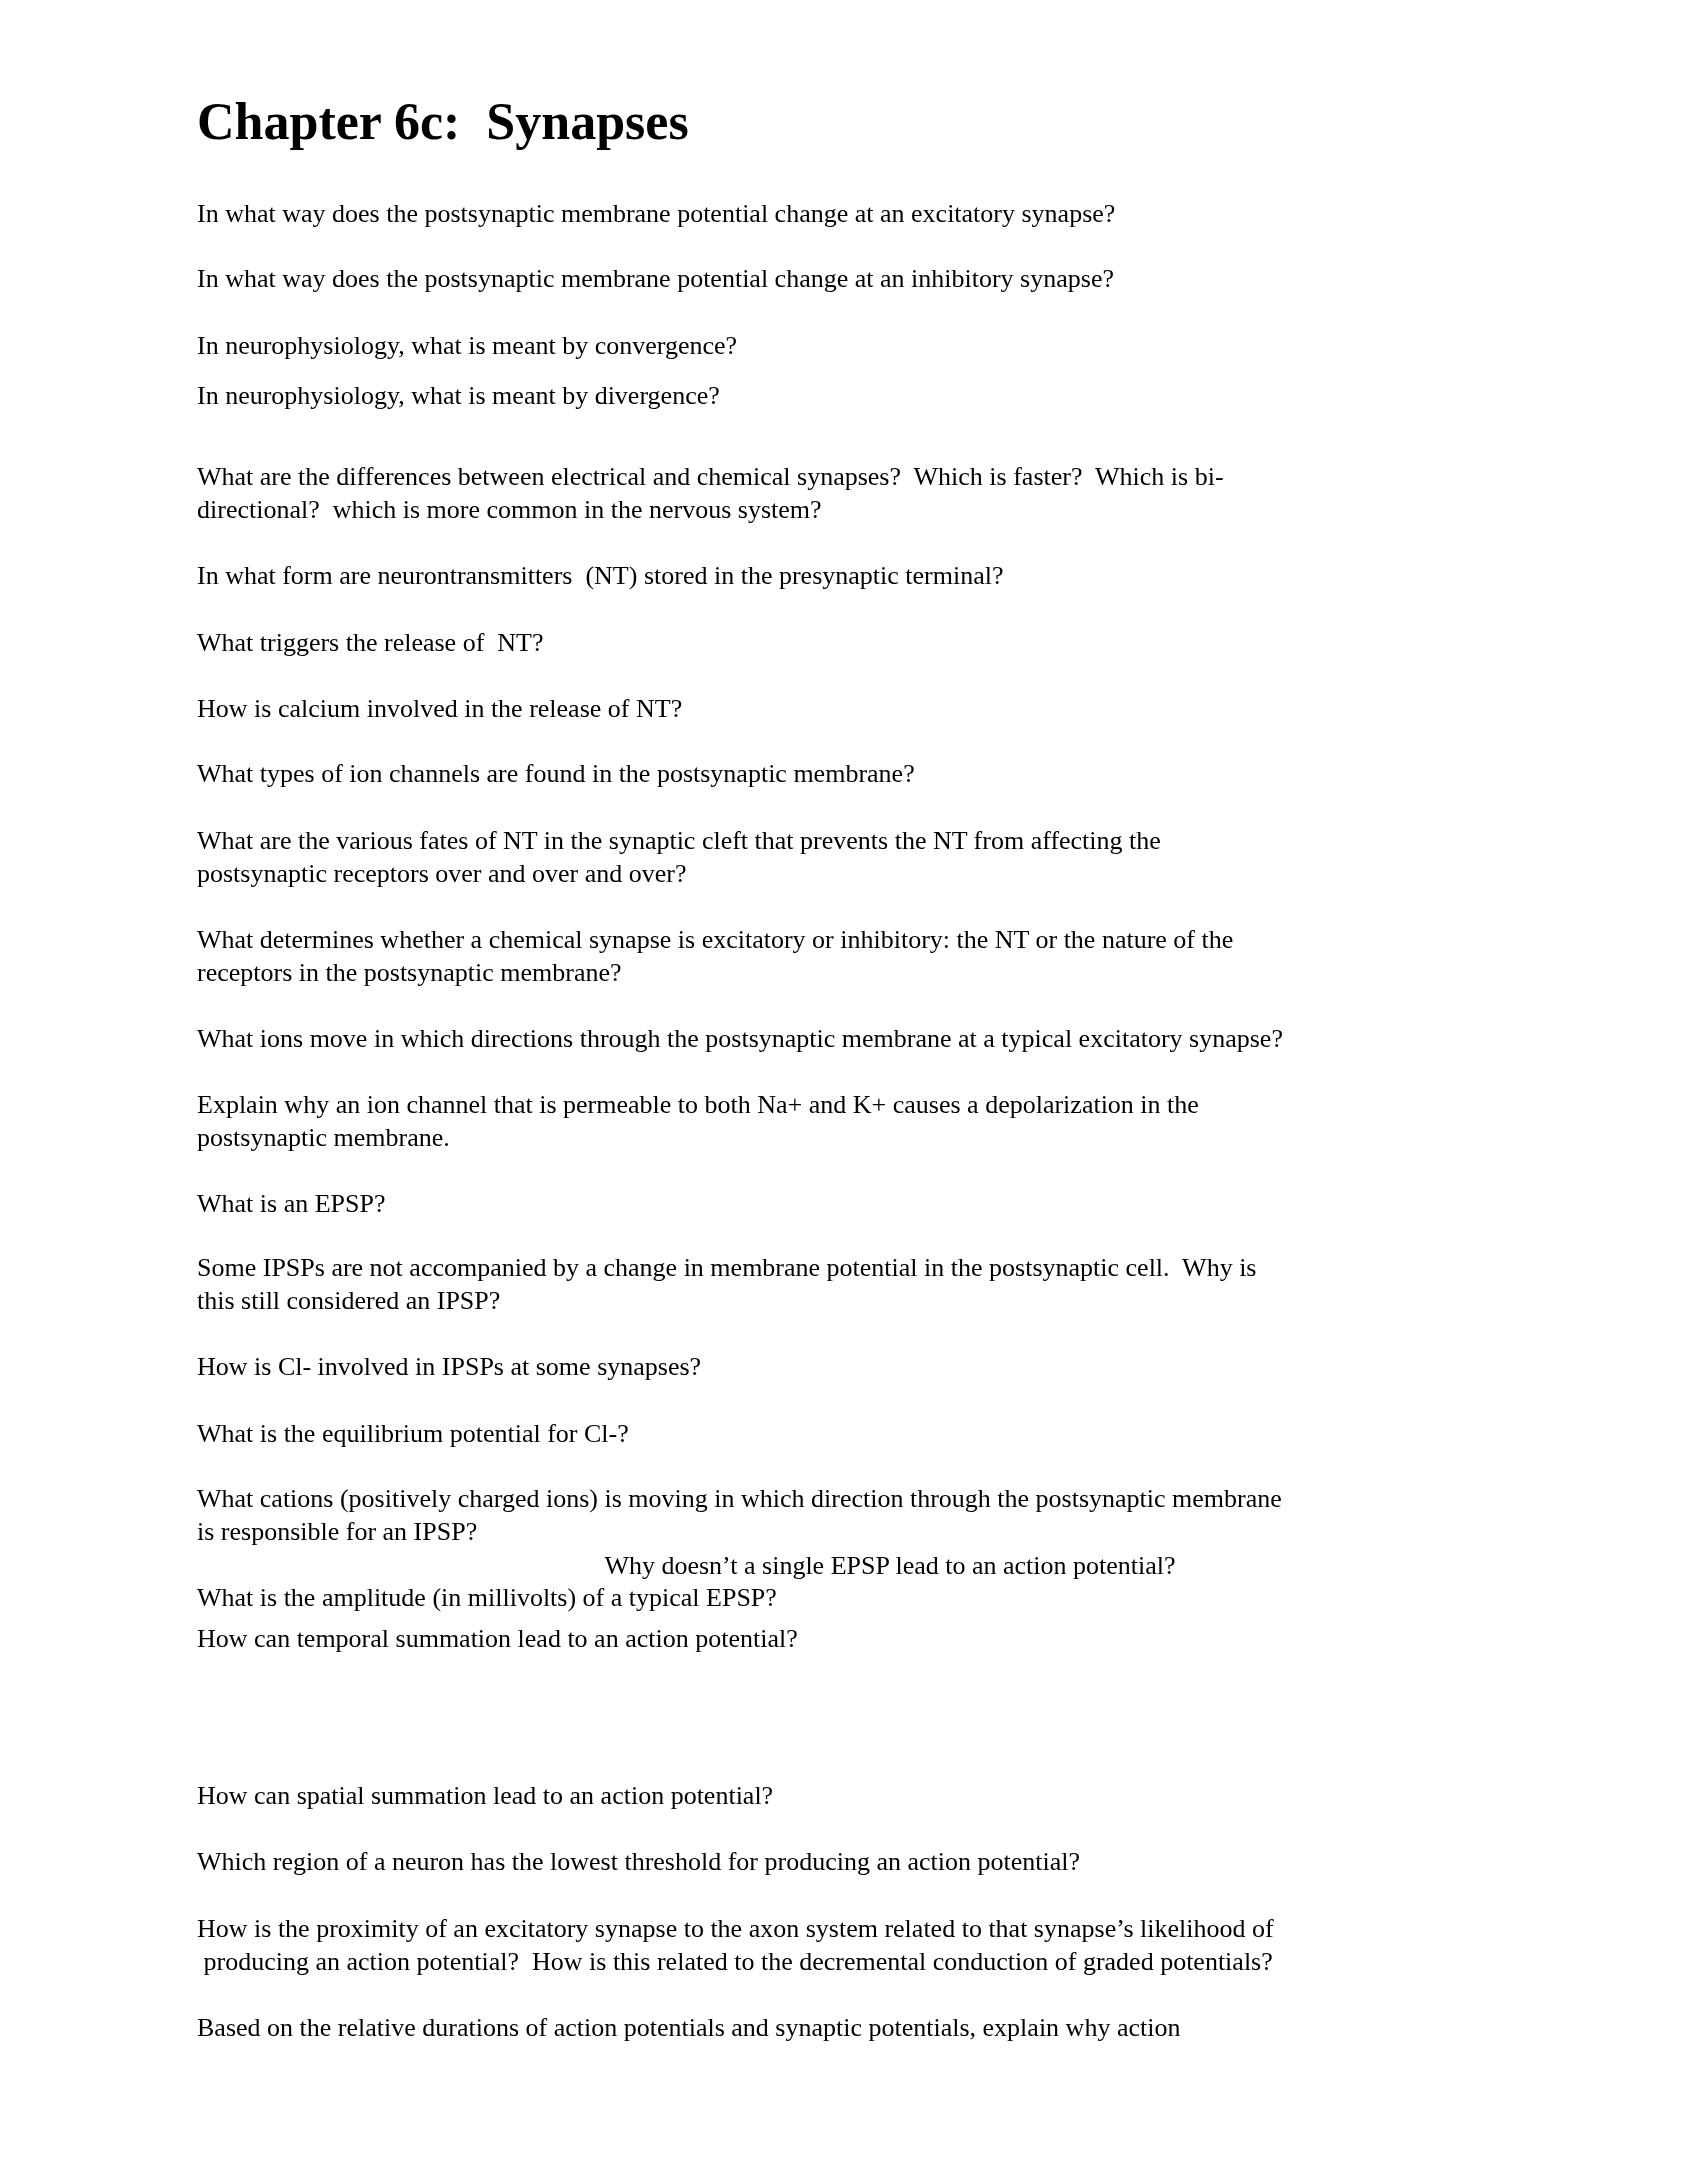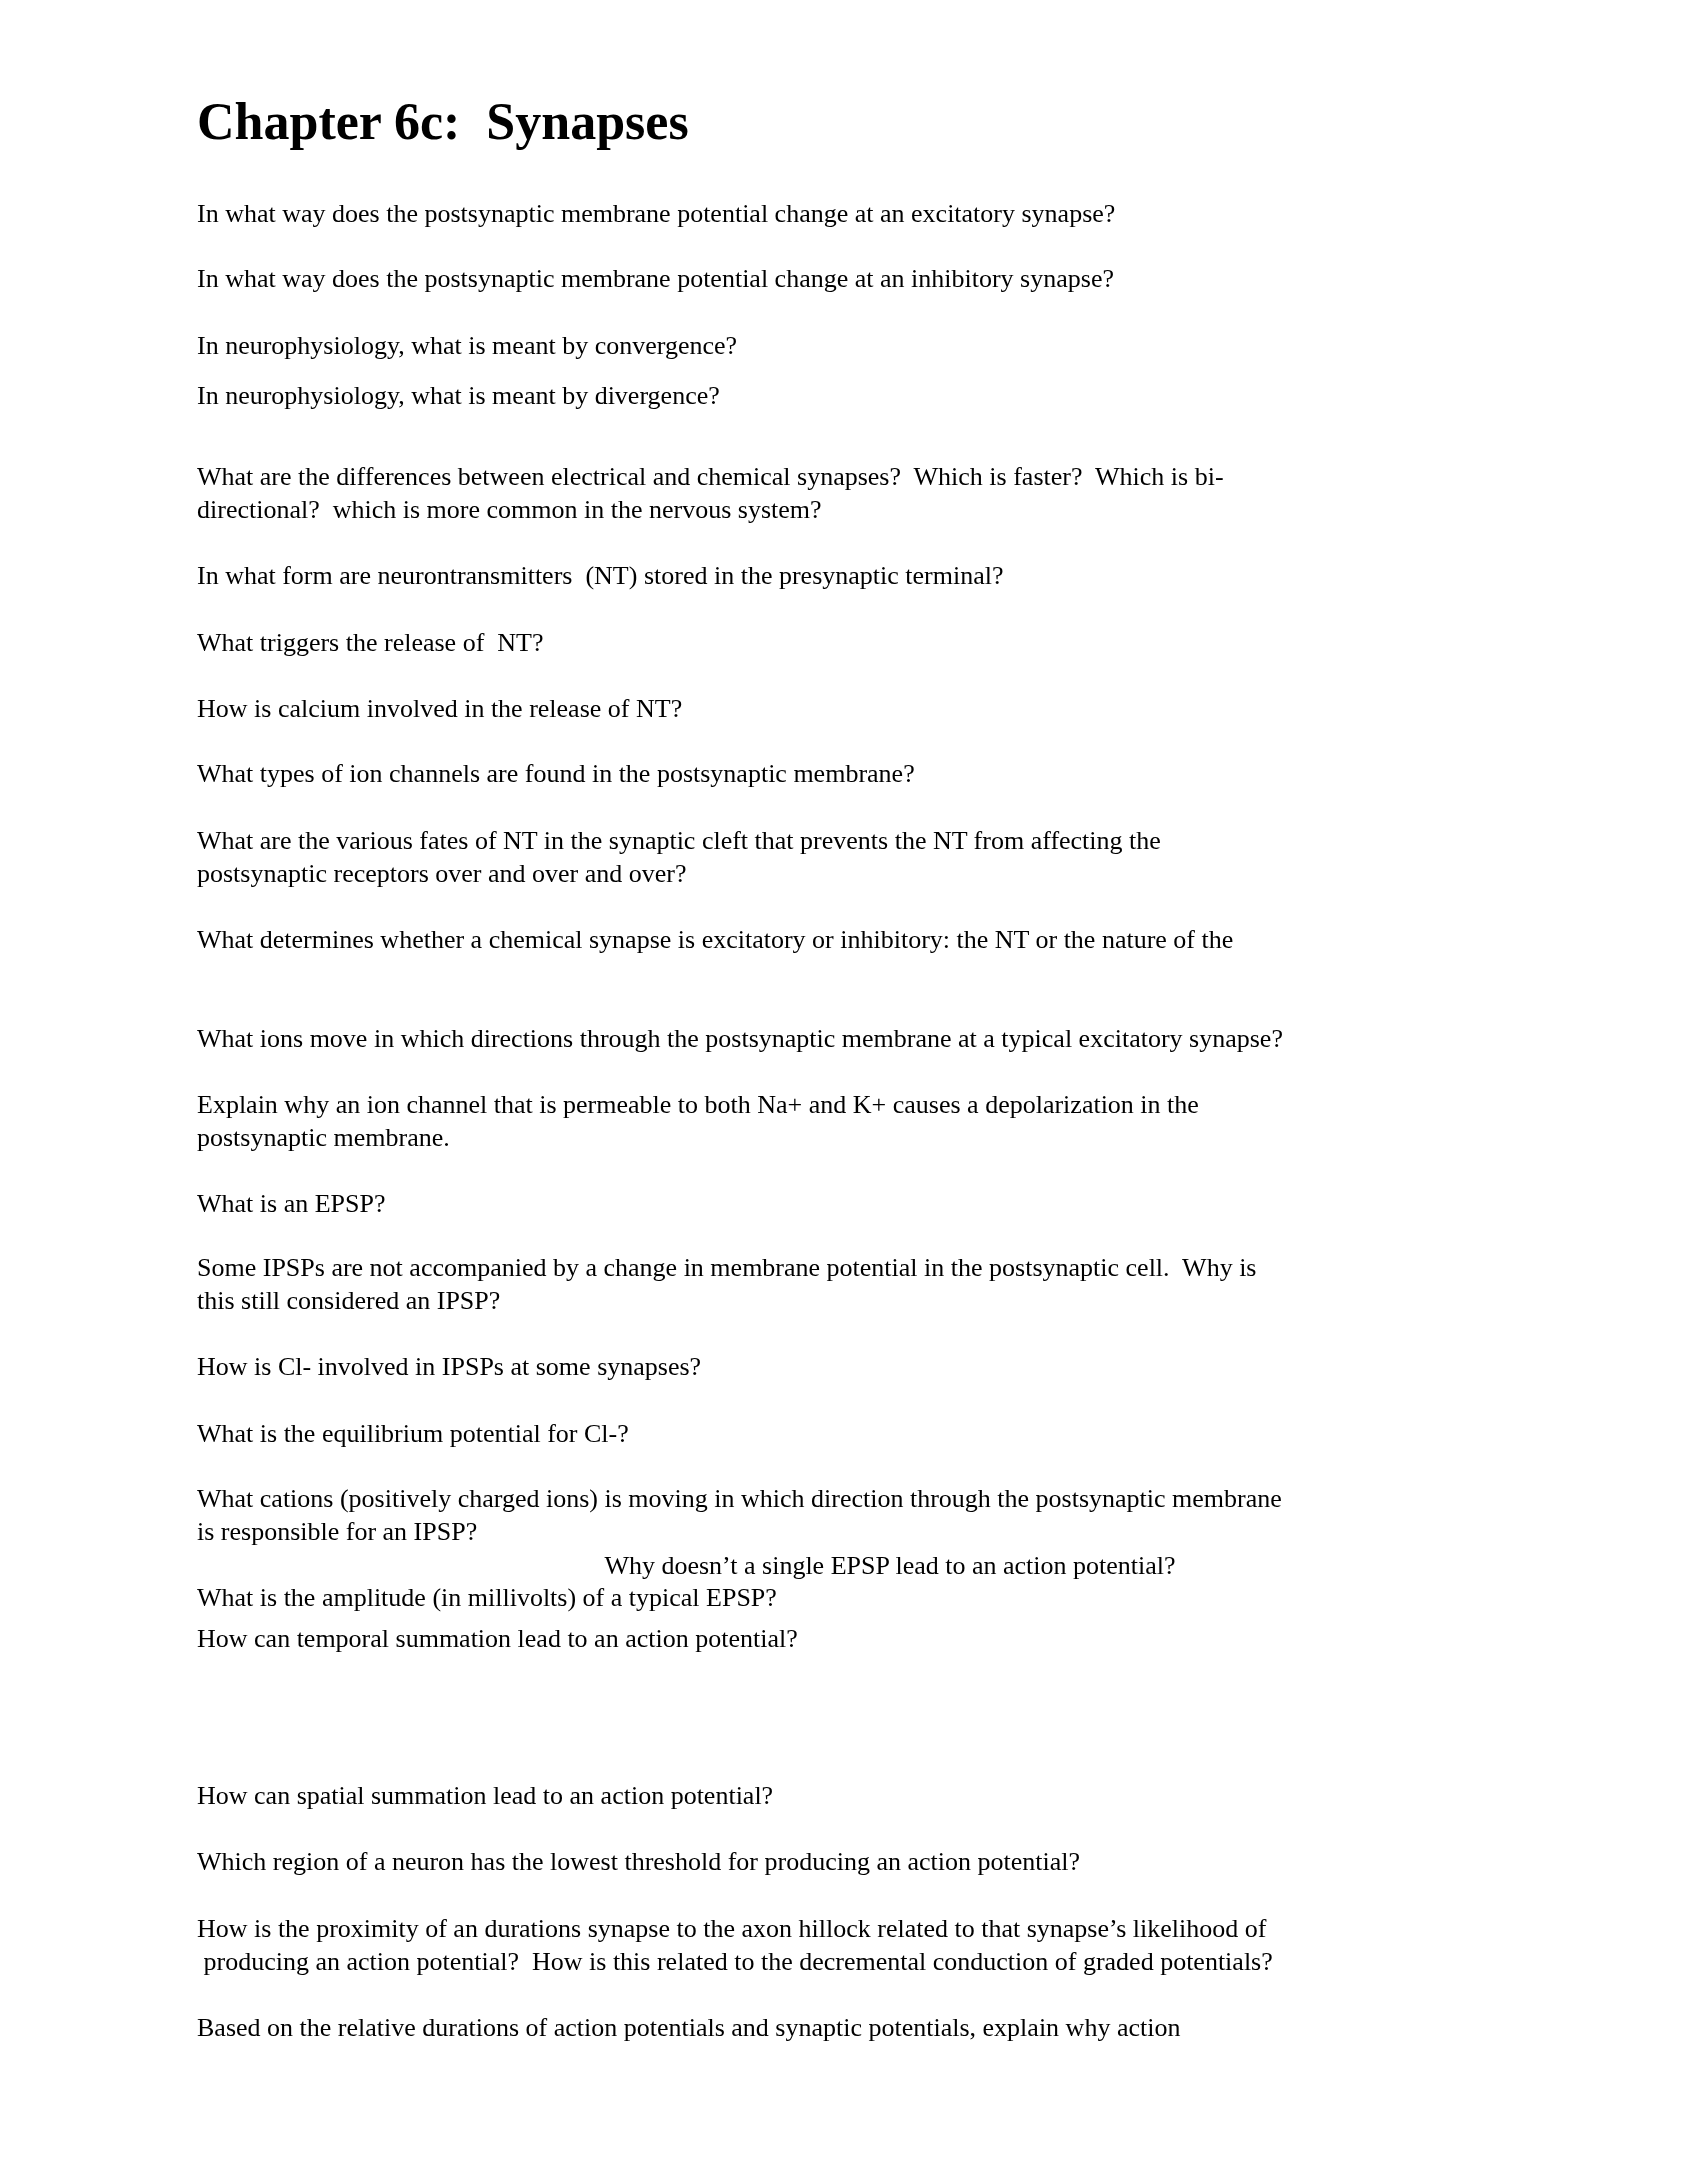--- a/index.html
+++ b/index.html
@@ -27,30 +27,30 @@
       <p class="q" style="top: 197px;"><span style="display: block;">In what way does the postsynaptic membrane potential change at an excitatory synapse?</span></p>
       <p class="q" style="top: 262px;"><span style="display: block;">In what way does the postsynaptic membrane potential change at an inhibitory synapse?</span></p>
       <p class="q" style="top: 329px;"><span style="display: block;">In neurophysiology, what is meant by convergence?</span></p>
       <p class="q" style="top: 379px;"><span style="display: block;">In neurophysiology, what is meant by divergence?</span></p>
       <p class="q" style="top: 460px;"><span style="display: block;">What are the differences between electrical and chemical synapses?  Which is faster?  Which is bi-</span><span style="display: block;">directional?  which is more common in the nervous system?</span></p>
       <p class="q" style="top: 559px;"><span style="display: block;">In what form are neurontransmitters  (NT) stored in the presynaptic terminal?</span></p>
       <p class="q" style="top: 626px;"><span style="display: block;">What triggers the release of  NT?</span></p>
       <p class="q" style="top: 692px;"><span style="display: block;">How is calcium involved in the release of NT?</span></p>
       <p class="q" style="top: 757px;"><span style="display: block;">What types of ion channels are found in the postsynaptic membrane?</span></p>
       <p class="q" style="top: 824px;"><span style="display: block;">What are the various fates of NT in the synaptic cleft that prevents the NT from affecting the</span><span style="display: block;">postsynaptic receptors over and over and over?</span></p>
-      <p class="q" style="top: 923px;"><span style="display: block;">What determines whether a chemical synapse is excitatory or inhibitory: the NT or the nature of the</span></p>
+      <p class="q" style="top: 923px;"><span style="display: block;">What determines whether a chemical synapse is excitatory or inhibitory: the NT or the nature of the</span><span style="display: block;">receptors in the postsynaptic membrane?</span></p>
       <p class="q" style="top: 1022px;"><span style="display: block;">What ions move in which directions through the postsynaptic membrane at a typical excitatory synapse?</span></p>
       <p class="q" style="top: 1088px;"><span style="display: block;">Explain why an ion channel that is permeable to both Na+ and K+ causes a depolarization in the</span><span style="display: block;">postsynaptic membrane.</span></p>
       <p class="q" style="top: 1187px;"><span style="display: block;">What is an EPSP?</span></p>
       <p class="q" style="top: 1251px;"><span style="display: block;">Some IPSPs are not accompanied by a change in membrane potential in the postsynaptic cell.  Why is</span><span style="display: block;">this still considered an IPSP?</span></p>
       <p class="q" style="top: 1350px;"><span style="display: block;">How is Cl- involved in IPSPs at some synapses?</span></p>
       <p class="q" style="top: 1417px;"><span style="display: block;">What is the equilibrium potential for Cl-?</span></p>
       <p class="q" style="top: 1482px;"><span style="display: block;">What cations (positively charged ions) is moving in which direction through the postsynaptic membrane</span><span style="display: block;">is responsible for an IPSP?</span></p>
       <p class="q" style="top: 1581px;"><span style="display: block;">What is the amplitude (in millivolts) of a typical EPSP?</span></p>
       <p class="q" style="top: 1549px; text-align: center;"><span style="display: block;">Why doesn’t a single EPSP lead to an action potential?</span></p>
       <p class="q" style="top: 1622px;"><span style="display: block;">How can temporal summation lead to an action potential?</span></p>
       <p class="q" style="top: 1779px;"><span style="display: block;">How can spatial summation lead to an action potential?</span></p>
       <p class="q" style="top: 1845px;"><span style="display: block;">Which region of a neuron has the lowest threshold for producing an action potential?</span></p>
-      <p class="q" style="top: 1912px;"><span style="display: block;">How is the proximity of an durations synapse to the axon hillock related to that synapse’s likelihood of</span><span style="display: block;"> producing an action potential?  How is this related to the decremental conduction of graded potentials?</span></p>
+      <p class="q" style="top: 1912px;"><span style="display: block;">How is the proximity of an excitatory synapse to the axon system related to that synapse’s likelihood of</span><span style="display: block;"> producing an action potential?  How is this related to the decremental conduction of graded potentials?</span></p>
       <p class="q" style="top: 2011px;"><span style="display: block;">Based on the relative durations of action potentials and synaptic potentials, explain why action</span></p>
     </div>
 </div>
 
 
 </body></html>

